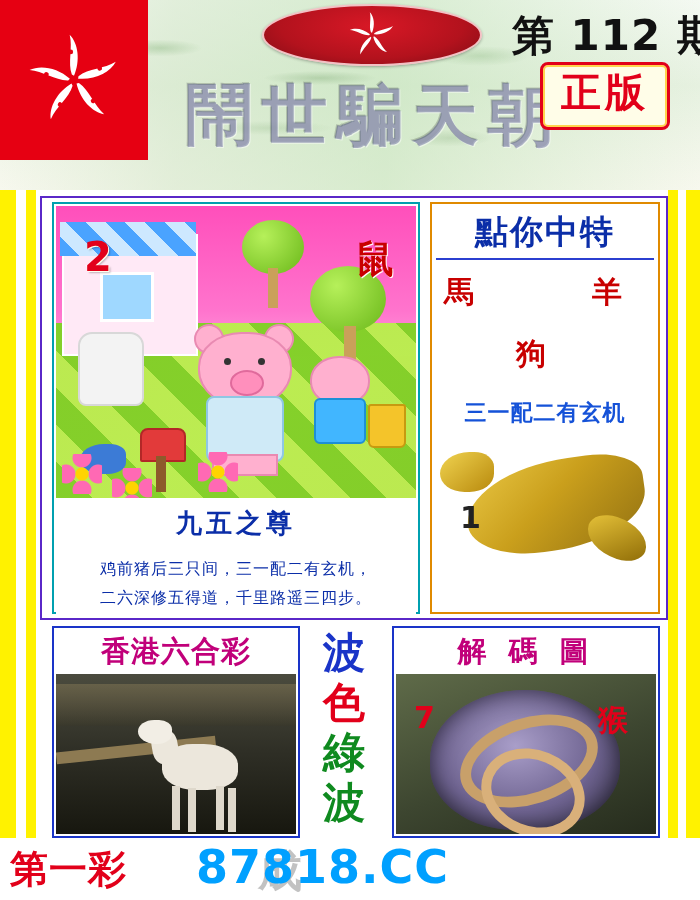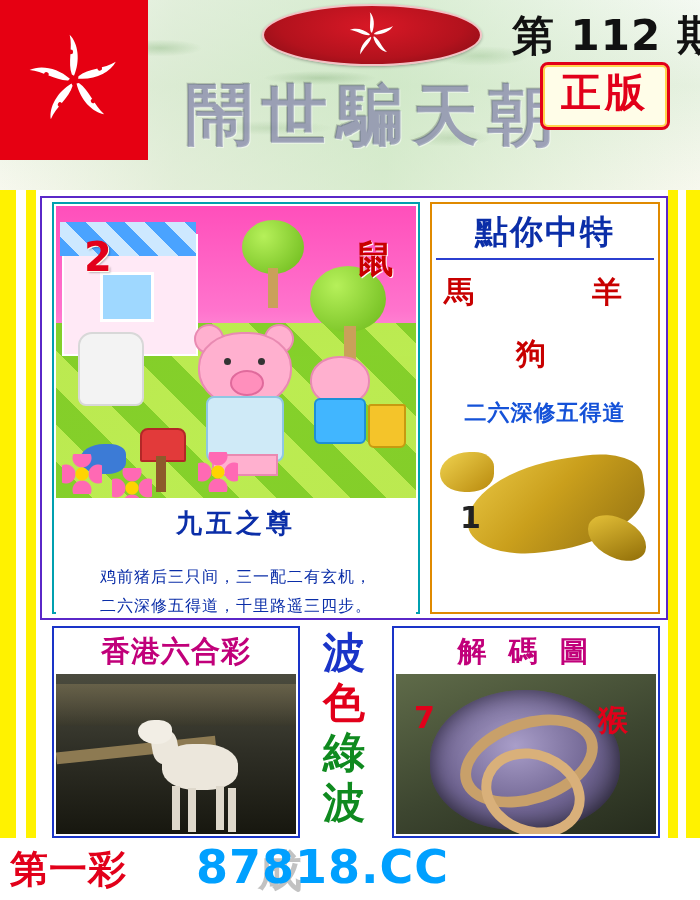--- a/index.html
+++ b/index.html
@@ -325,21 +325,21 @@
     text-align: center;
   }
   .poem-title {
     margin-top: 6px;
     font-size: 26px;
     font-weight: 700;
     color: #0b2ea8;
     letter-spacing: 4px;
   }
   .poem-line {
-    margin-top: 26px;
+    margin-top: 18px;
     font-size: 16px;
     color: #0b2ea8;
     letter-spacing: 1px;
     white-space: nowrap;
   }
   .poem-line.second { margin-top: 8px; }
 
   
   .right-panel {
     position: absolute;
@@ -726,21 +726,21 @@
     <div class="poem-line">鸡前猪后三只间，三一配二有玄机，</div>
     <div class="poem-line second">二六深修五得道，千里路遥三四步。</div>
   </div>
 
   <div class="right-panel"></div>
   <div class="rp-title">點你中特</div>
   <div class="rp-divider"></div>
   <div class="rp-an1">馬</div>
   <div class="rp-an2">羊</div>
   <div class="rp-an3">狗</div>
-  <div class="rp-phrase">二六深修五得道</div>
+  <div class="rp-phrase">三一配二有玄机</div>
   <div class="rp-art">
     <div class="dragon-body"></div>
     <div class="dragon-head"></div>
     <div class="dragon-tail"></div>
   </div>
   <div class="rp-num">1</div>
 
   <div class="lower"></div>
 
   <div class="ll-box"></div>

